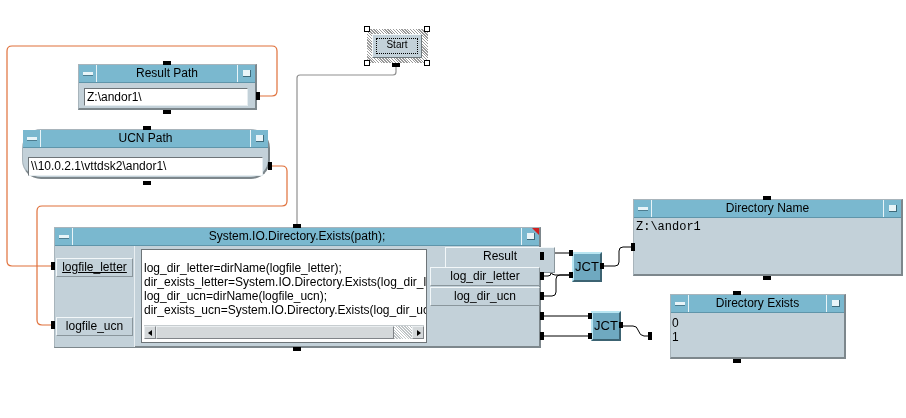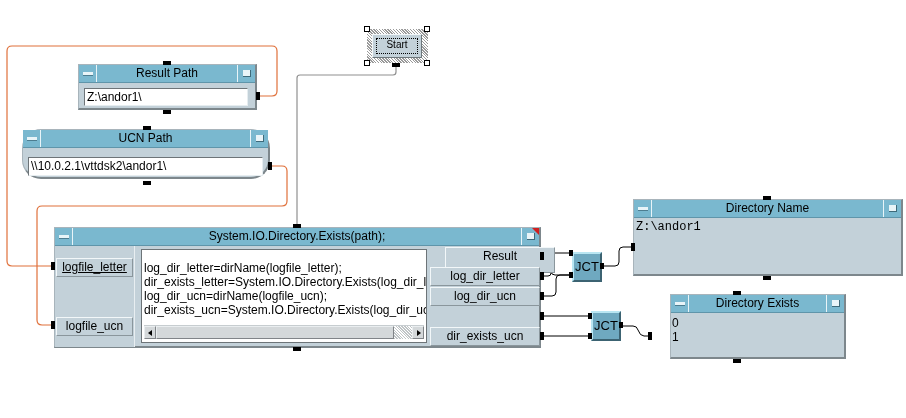--- a/index.html
+++ b/index.html
@@ -132,21 +132,20 @@
       <div class="strack"></div>
       <div class="sbtn right">
           <div class="tri"></div>
         </div>
     </div>
   </div>
 
   <div class="term" style="left:390px;top:19px;width:110px;height:26px;">Result</div>
   <div class="term" style="left:375px;top:39px;width:110px;height:19px;">log_dir_letter</div>
   <div class="term" style="left:375px;top:59px;width:110px;height:19px;">log_dir_ucn</div>
-  <div class="term" style="left:375px;top:99px;width:110px;height:19px;">dir_exists_ucn</div>
 </div>
 <div class="pin v" style="left:293px;top:224px;"></div>
 <div class="pin v" style="left:293px;top:347px;"></div>
 <div class="pin h" style="left:51px;top:262px;"></div>
 <div class="pin h" style="left:51px;top:321px;"></div>
 <div class="pin h" style="left:540px;top:252px;"></div>
 <div class="pin h" style="left:540px;top:272px;"></div>
 <div class="pin h" style="left:540px;top:292px;"></div>
 <div class="pin h" style="left:540px;top:312px;"></div>
 <div class="pin h" style="left:540px;top:332px;"></div>

